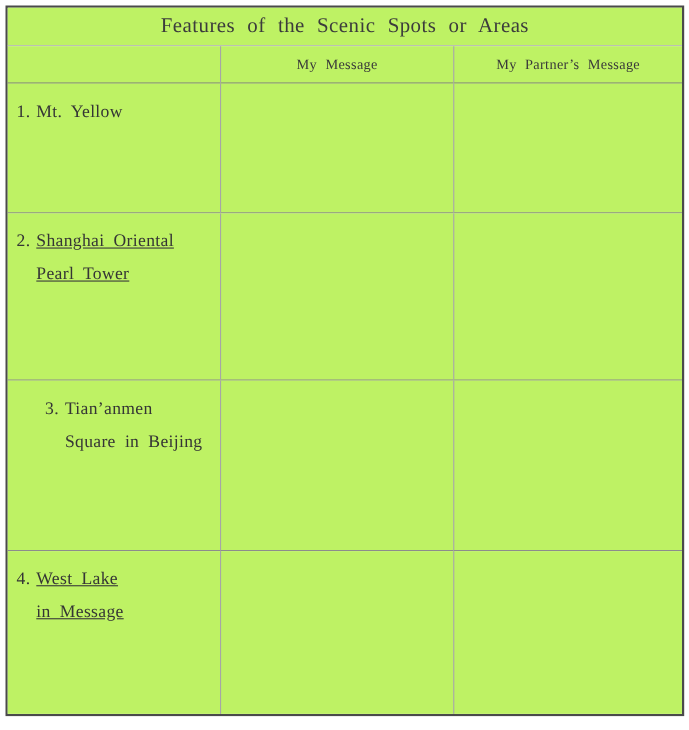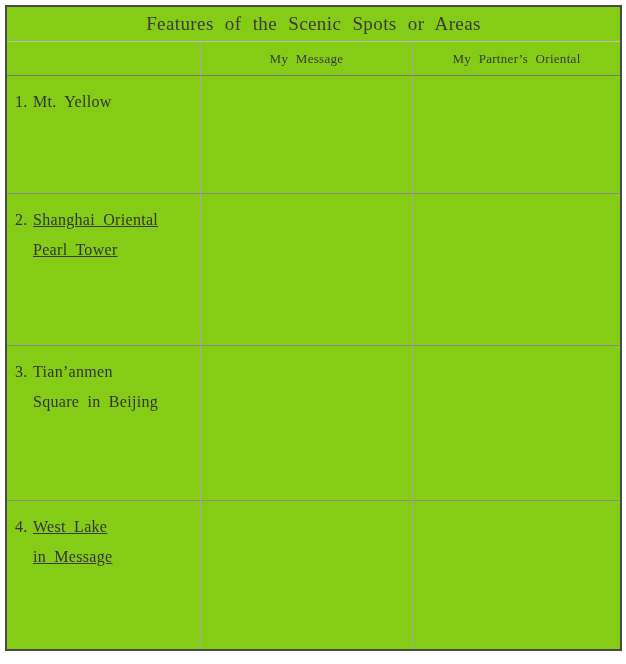--- a/index.html
+++ b/index.html
@@ -27,21 +27,21 @@
     width: 617px;
     border-collapse: separate;
     border-spacing: 0;
     border: 2px solid #4a4a4a;
     table-layout: fixed;
     background: #ffffff;
   }
   td {
     padding: 0;
     box-sizing: border-box;
-    background: #84cc16;
+    background: #bef264;
   }
   col.c1 { width: 193px; }
   col.c2 { width: 212px; }
   col.c3 { width: 208px; }
 
   
   td.title-cell {
     height: 35px;
     text-align: center;
     vertical-align: middle;
@@ -71,21 +71,21 @@
   
   tr.body-row td {
     vertical-align: top;
     border-bottom: 1px solid #8c8c8c;
   }
   tr.body-row.last td {
     border-bottom: none;
   }
   tr.r1 td { height: 118px; }
   tr.r2 td { height: 152px; text-decoration: underline; }
-  tr.r3 td { height: 155px; }
+  tr.r3 td { height: 155px; padding-left: 26px; }
   tr.r4 td { height: 148px; text-decoration: underline; }
 
   .spot-label {
     padding: 11px 6px 0 8px;
     font-size: 16px;
     line-height: 30px;
     letter-spacing: 0.3px;
     word-spacing: 4px;
     color: #353535;
   }
@@ -109,21 +109,21 @@
     </colgroup>
 
     <tbody>
         <tr>
       <td colspan="3" class="title-cell">Features of the Scenic Spots or Areas</td>
     </tr>
 
     <tr class="header-row">
       <td></td>
       <td class="vline">My Message</td>
-      <td class="vline">My Partner’s Oriental</td>
+      <td class="vline">My Partner’s Message</td>
     </tr>
 
     <tr class="body-row r1">
       <td>
         <div class="spot-label">
           <div><span class="spot-num">1.</span><span>Mt. Yellow</span></div>
         </div>
       </td>
       <td class="vline"></td>
       <td class="vline"></td>

